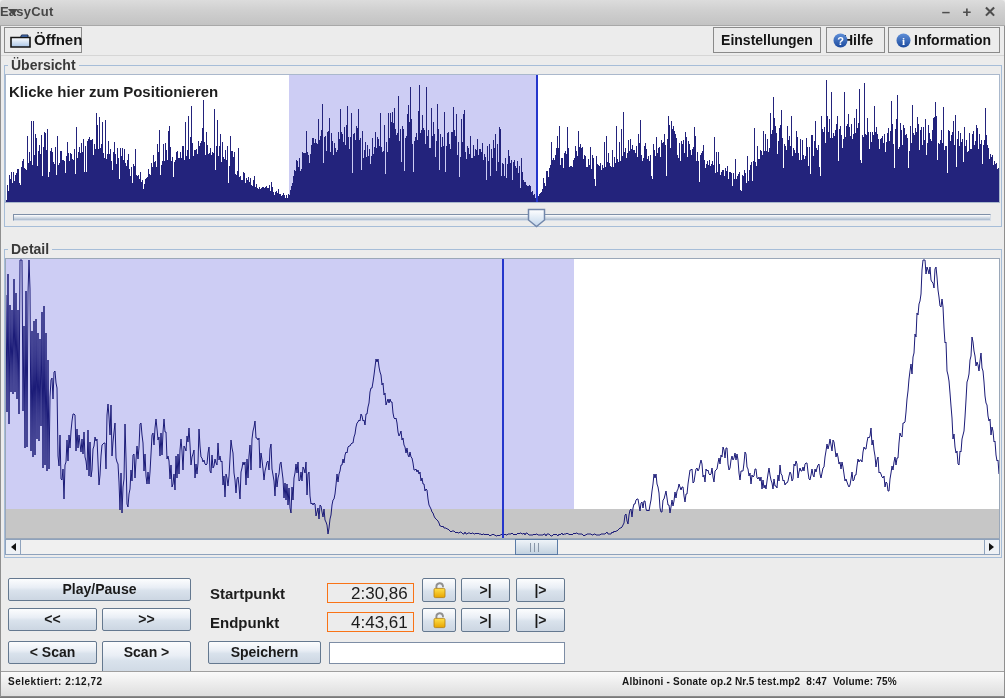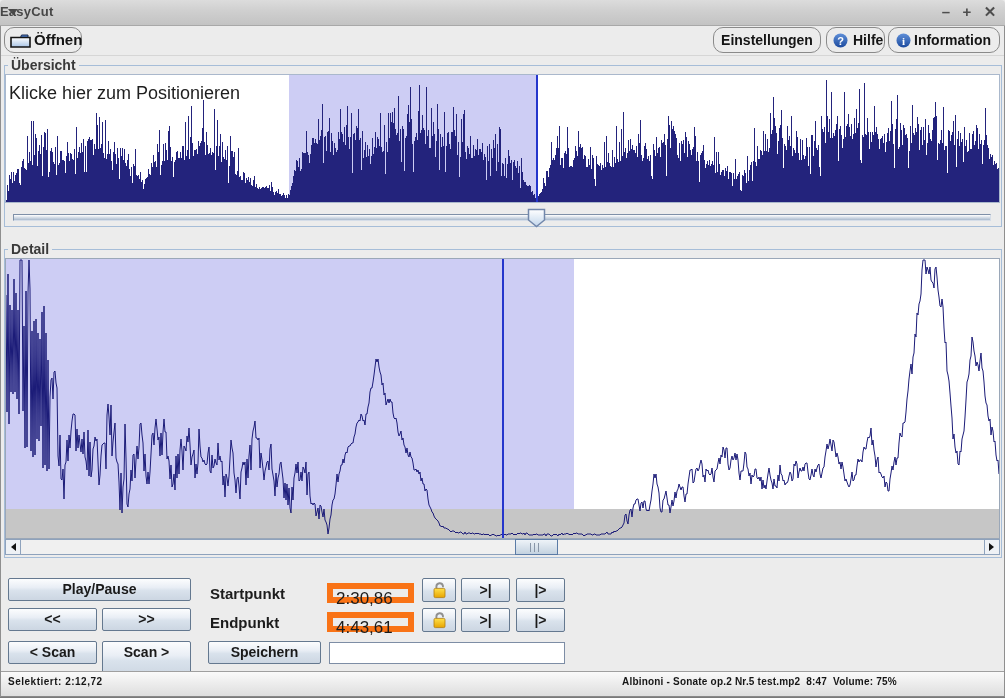--- a/index.html
+++ b/index.html
@@ -2,26 +2,26 @@
 <html><head><meta charset="utf-8"><title>EasyCut</title><style>
 *{margin:0;padding:0;box-sizing:border-box}
 html,body{width:1005px;height:698px;overflow:hidden}
 body{position:relative;background:#ececec;font-family:"Liberation Sans",sans-serif}
 .abs{position:absolute}
 .titlebar{left:0;top:0;width:1005px;height:26px;background:linear-gradient(#dcdcdc,#cfcfcf 45%,#c3c3c3);border-bottom:1px solid #a8a8a8;border-radius:4px 4px 0 0}
 .title{width:960px;text-align:left;top:4px;font-size:13px;font-weight:bold;color:#474747;letter-spacing:.2px}
 .wbtn{top:3px;font-size:15px;font-weight:bold;color:#4e4e4e;width:20px;text-align:center}
 .tb-icn{left:8px;top:9px;width:0;height:0;border-left:5px solid transparent;border-right:5px solid transparent;border-top:6px solid #4e4e4e}
 .toolbar{left:1px;top:27px;width:1003px;height:29px;background:#ececec;border-bottom:1px solid #d6d6d6}
-.tbtn{top:27px;height:26px;border:1px solid #8a8a8a;border-radius:10px;background:#ececec;
+.tbtn{top:27px;height:26px;border:1px solid #8a8a8a;border-radius:0;background:#ececec;
 font-size:14px;font-weight:bold;color:#151515;text-align:left;line-height:24px}
 .grpbrd{border:1px solid #a6bdd8}
 .grplbl{font-size:14px;font-weight:bold;color:#3a3a3a;background:#ececec;padding:0 3px;line-height:14px}
 svg{display:block}
-.fld{background:#ececec;border:6px solid #f97316;font-size:17px;color:#1c1c1c;line-height:19px;padding-left:3px}
+.fld{background:#ececec;border:1px solid #f97316;font-size:17px;color:#1c1c1c;line-height:19px;padding-left:23px}
 .btn{border:1px solid #64788f;border-radius:2px;background:linear-gradient(#fcfdfe,#e9eef5 40%,#d9e2ec 55%,#ccd6e2);
 font-size:14px;font-weight:bold;color:#1a1a1a;text-align:center}
 .lbl{font-size:15px;font-weight:bold;color:#1c1c1c}
 .statusbar{left:1px;top:671px;width:1003px;height:26px;background:linear-gradient(#fafafa,#dedede);border-top:1px solid #9f9f9f;border-bottom:1px solid #888}
 .sttxt{font-size:10px;font-weight:bold;color:#161616;top:676px}
 </style></head><body>
 
 <div class="abs" style="left:0;top:26px;width:1px;height:672px;background:#8f8f8f"></div>
 <div class="abs" style="left:1004px;top:26px;width:1px;height:672px;background:#8f8f8f"></div>
 <div class="abs" style="left:0;top:697px;width:1005px;height:1px;background:#7a7a7a"></div>
@@ -52,41 +52,41 @@
   <svg class="abs" style="left:6px;top:5px" width="15" height="15" viewBox="0 0 15 15">
     <circle cx="7.5" cy="7.5" r="7" fill="url(#bgrad)"></circle>
     <text x="7.5" y="11.5" font-size="11" font-weight="bold" fill="#fff" text-anchor="middle" font-family="Liberation Sans">?</text>
     <defs>
         <linearGradient id="bgrad" x1="0" y1="0" x2="0" y2="1">
     <stop offset="0" stop-color="#5f8fd8"></stop>
           <stop offset="1" stop-color="#1c4a9e"></stop>
         </linearGradient>
       </defs>
   </svg>
-  <span style="margin-left:26px">Hilfe</span>
+  <span style="margin-left:16px">Hilfe</span>
 </div>
 <div class="abs tbtn" style="left:888px;width:112px">
   <svg class="abs" style="left:7px;top:5px" width="15" height="15" viewBox="0 0 15 15">
     <circle cx="7.5" cy="7.5" r="7" fill="url(#bgrad)"></circle>
     <text x="7.5" y="11.5" font-size="11" font-weight="bold" fill="#fff" text-anchor="middle" font-family="Liberation Serif">i</text>
   </svg>
   <span style="margin-left:25px">Information</span>
 </div>
 
 <div class="abs grpbrd" style="left:4px;top:65px;width:998px;height:162px"></div>
 <div class="abs grplbl" style="left:8px;top:58px">Übersicht</div>
 
 <div class="abs" style="left:5px;top:74px;width:995px;height:129px;border:1px solid #aab8cc;background:#fff"></div>
 <svg class="abs" style="left:6px;top:75px" width="993" height="127" viewBox="0 0 993 127">
   <rect x="283" y="0" width="248" height="127" fill="#cdcdf4"></rect>
   <path d="M1.5 127V110M2.5 127V116M3.5 127V100M4.5 127V104M5.5 127V97M6.5 127V108M7.5 127V97M8.5 127V106M9.5 127V100M10.5 127V98M11.5 127V94M12.5 127V94M13.5 127V108M14.5 127V110M15.5 127V92M16.5 127V86M17.5 127V84M18.5 127V93M19.5 127V94M20.5 127V95M21.5 127V61M22.5 127V88M23.5 127V77M24.5 127V86M25.5 127V46M26.5 127V90M27.5 127V46M28.5 127V80M29.5 127V59M30.5 127V63M31.5 127V91M32.5 127V76M33.5 127V70M34.5 127V79M35.5 127V60M36.5 127V101M37.5 127V72M38.5 127V57M39.5 127V58M40.5 127V75M41.5 127V54M42.5 127V102M43.5 127V97M44.5 127V76M45.5 127V73M46.5 127V77M47.5 127V87M48.5 127V89M49.5 127V72M50.5 127V100M51.5 127V61M52.5 127V90M53.5 127V88M54.5 127V76M55.5 127V76M56.5 127V85M57.5 127V85M58.5 127V86M59.5 127V98M60.5 127V81M61.5 127V67M62.5 127V78M63.5 127V86M64.5 127V78M65.5 127V79M66.5 127V84M67.5 127V85M68.5 127V74M69.5 127V99M70.5 127V52M71.5 127V83M72.5 127V77M73.5 127V72M74.5 127V78M75.5 127V68M76.5 127V77M77.5 127V64M78.5 127V97M79.5 127V71M80.5 127V97M81.5 127V66M82.5 127V64M83.5 127V62M84.5 127V65M85.5 127V65M86.5 127V64M87.5 127V80M88.5 127V69M89.5 127V74M90.5 127V38M91.5 127V50M92.5 127V74M93.5 127V42M94.5 127V73M95.5 127V69M96.5 127V47M97.5 127V78M98.5 127V83M99.5 127V45M100.5 127V84M101.5 127V79M102.5 127V66M103.5 127V79M104.5 127V74M105.5 127V86M106.5 127V95M107.5 127V77M108.5 127V67M109.5 127V79M110.5 127V89M111.5 127V73M112.5 127V83M113.5 127V104M114.5 127V73M115.5 127V81M116.5 127V73M117.5 127V85M118.5 127V74M119.5 127V88M120.5 127V91M121.5 127V85M122.5 127V79M123.5 127V94M124.5 127V101M125.5 127V92M126.5 127V108M127.5 127V89M128.5 127V91M129.5 127V74M130.5 127V100M131.5 127V101M132.5 127V100M133.5 127V104M134.5 127V97M135.5 127V107M136.5 127V105M137.5 127V114M138.5 127V109M139.5 127V104M140.5 127V103M141.5 127V102M142.5 127V94M143.5 127V99M144.5 127V100M145.5 127V88M146.5 127V92M147.5 127V80M148.5 127V87M149.5 127V86M150.5 127V92M151.5 127V69M152.5 127V77M153.5 127V55M154.5 127V100M155.5 127V90M156.5 127V86M157.5 127V69M158.5 127V86M159.5 127V68M160.5 127V75M161.5 127V85M162.5 127V56M163.5 127V51M164.5 127V72M165.5 127V86M166.5 127V82M167.5 127V102M168.5 127V87M169.5 127V85M170.5 127V77M171.5 127V76M172.5 127V83M173.5 127V83M174.5 127V77M175.5 127V83M176.5 127V71M177.5 127V71M178.5 127V85M179.5 127V47M180.5 127V81M181.5 127V75M182.5 127V41M183.5 127V84M184.5 127V62M185.5 127V31M186.5 127V68M187.5 127V81M188.5 127V75M189.5 127V75M190.5 127V74M191.5 127V79M192.5 127V66M193.5 127V71M194.5 127V68M195.5 127V66M196.5 127V53M197.5 127V25M198.5 127V67M199.5 127V80M200.5 127V57M201.5 127V70M202.5 127V79M203.5 127V78M204.5 127V73M205.5 127V80M206.5 127V77M207.5 127V78M208.5 127V34M209.5 127V95M210.5 127V71M211.5 127V45M212.5 127V81M213.5 127V71M214.5 127V59M215.5 127V87M216.5 127V67M217.5 127V82M218.5 127V84M219.5 127V75M220.5 127V85M221.5 127V71M222.5 127V108M223.5 127V91M224.5 127V61M225.5 127V76M226.5 127V76M227.5 127V82M228.5 127V77M229.5 127V99M230.5 127V100M231.5 127V96M232.5 127V73M233.5 127V102M234.5 127V101M235.5 127V105M236.5 127V105M237.5 127V97M238.5 127V98M239.5 127V108M240.5 127V103M241.5 127V105M242.5 127V102M243.5 127V107M244.5 127V103M245.5 127V110M246.5 127V111M247.5 127V105M248.5 127V101M249.5 127V112M250.5 127V109M251.5 127V113M252.5 127V114M253.5 127V112M254.5 127V114M255.5 127V113M256.5 127V112M257.5 127V112M258.5 127V113M259.5 127V112M260.5 127V111M261.5 127V113M262.5 127V113M263.5 127V110M264.5 127V116M265.5 127V107M266.5 127V112M267.5 127V117M268.5 127V120M269.5 127V117M270.5 127V116M271.5 127V118M272.5 127V114M273.5 127V119M274.5 127V119M275.5 127V121M276.5 127V120M277.5 127V118M278.5 127V120M279.5 127V123M280.5 127V120M281.5 127V123M282.5 127V119M283.5 127V120M284.5 127V115M285.5 127V111M286.5 127V108M287.5 127V101M288.5 127V95M289.5 127V96M290.5 127V85M291.5 127V86M292.5 127V92M293.5 127V83M294.5 127V96M295.5 127V94M296.5 127V77M297.5 127V78M298.5 127V78M299.5 127V78M300.5 127V56M301.5 127V77M302.5 127V80M303.5 127V88M304.5 127V79M305.5 127V70M306.5 127V63M307.5 127V63M308.5 127V68M309.5 127V64M310.5 127V68M311.5 127V69M312.5 127V44M313.5 127V65M314.5 127V61M315.5 127V55M316.5 127V29M317.5 127V88M318.5 127V62M319.5 127V61M320.5 127V76M321.5 127V57M322.5 127V56M323.5 127V43M324.5 127V77M325.5 127V58M326.5 127V66M327.5 127V80M328.5 127V68M329.5 127V73M330.5 127V77M331.5 127V75M332.5 127V57M333.5 127V64M334.5 127V34M335.5 127V57M336.5 127V59M337.5 127V67M338.5 127V52M339.5 127V70M340.5 127V50M341.5 127V31M342.5 127V62M343.5 127V74M344.5 127V62M345.5 127V38M346.5 127V98M347.5 127V59M348.5 127V58M349.5 127V65M350.5 127V51M351.5 127V53M352.5 127V34M353.5 127V65M354.5 127V63M355.5 127V95M356.5 127V56M357.5 127V83M358.5 127V75M359.5 127V67M360.5 127V82M361.5 127V70M362.5 127V81M363.5 127V74M364.5 127V89M365.5 127V81M366.5 127V63M367.5 127V79M368.5 127V72M369.5 127V57M370.5 127V73M371.5 127V62M372.5 127V64M373.5 127V71M374.5 127V38M375.5 127V72M376.5 127V77M377.5 127V76M378.5 127V50M379.5 127V99M380.5 127V67M381.5 127V77M382.5 127V38M383.5 127V63M384.5 127V38M385.5 127V47M386.5 127V37M387.5 127V48M388.5 127V33M389.5 127V54M390.5 127V60M391.5 127V58M392.5 127V21M393.5 127V66M394.5 127V54M395.5 127V87M396.5 127V51M397.5 127V54M398.5 127V96M399.5 127V63M400.5 127V61M401.5 127V39M402.5 127V30M403.5 127V47M404.5 127V12M405.5 127V44M406.5 127V69M407.5 127V97M408.5 127V66M409.5 127V62M410.5 127V58M411.5 127V65M412.5 127V36M413.5 127V10M414.5 127V58M415.5 127V55M416.5 127V40M417.5 127V53M418.5 127V55M419.5 127V69M420.5 127V12M421.5 127V61M422.5 127V55M423.5 127V73M424.5 127V73M425.5 127V33M426.5 127V61M427.5 127V47M428.5 127V59M429.5 127V82M430.5 127V66M431.5 127V29M432.5 127V54M433.5 127V95M434.5 127V59M435.5 127V72M436.5 127V62M437.5 127V71M438.5 127V37M439.5 127V97M440.5 127V71M441.5 127V58M442.5 127V57M443.5 127V69M444.5 127V74M445.5 127V57M446.5 127V57M447.5 127V32M448.5 127V55M449.5 127V61M450.5 127V39M451.5 127V80M452.5 127V67M453.5 127V102M454.5 127V82M455.5 127V44M456.5 127V67M457.5 127V39M458.5 127V35M459.5 127V77M460.5 127V84M461.5 127V71M462.5 127V73M463.5 127V79M464.5 127V61M465.5 127V83M466.5 127V83M467.5 127V70M468.5 127V81M469.5 127V74M470.5 127V75M471.5 127V64M472.5 127V80M473.5 127V74M474.5 127V74M475.5 127V77M476.5 127V68M477.5 127V85M478.5 127V79M479.5 127V82M480.5 127V105M481.5 127V71M482.5 127V86M483.5 127V69M484.5 127V101M485.5 127V74M486.5 127V83M487.5 127V65M488.5 127V73M489.5 127V59M490.5 127V96M491.5 127V69M492.5 127V87M493.5 127V52M494.5 127V54M495.5 127V101M496.5 127V88M497.5 127V89M498.5 127V101M499.5 127V83M500.5 127V103M501.5 127V89M502.5 127V75M503.5 127V81M504.5 127V88M505.5 127V85M506.5 127V105M507.5 127V87M508.5 127V85M509.5 127V91M510.5 127V93M511.5 127V86M512.5 127V98M513.5 127V91M514.5 127V113M515.5 127V83M516.5 127V97M517.5 127V105M518.5 127V107M519.5 127V107M520.5 127V110M521.5 127V111M522.5 127V111M523.5 127V110M524.5 127V111M525.5 127V117M526.5 127V116M527.5 127V120M528.5 127V119M529.5 127V123M530.5 127V125M531.5 127V121M532.5 127V121M533.5 127V119M534.5 127V118M535.5 127V117M536.5 127V114M537.5 127V103M538.5 127V108M539.5 127V111M540.5 127V96M541.5 127V96M542.5 127V102M543.5 127V93M544.5 127V90M545.5 127V67M546.5 127V85M547.5 127V83M548.5 127V85M549.5 127V80M550.5 127V73M551.5 127V61M552.5 127V73M553.5 127V51M554.5 127V90M555.5 127V83M556.5 127V83M557.5 127V93M558.5 127V78M559.5 127V76M560.5 127V79M561.5 127V52M562.5 127V73M563.5 127V92M564.5 127V91M565.5 127V91M566.5 127V92M567.5 127V85M568.5 127V83M569.5 127V71M570.5 127V76M571.5 127V81M572.5 127V56M573.5 127V72M574.5 127V69M575.5 127V73M576.5 127V72M577.5 127V84M578.5 127V80M579.5 127V81M580.5 127V92M581.5 127V92M582.5 127V84M583.5 127V90M584.5 127V72M585.5 127V94M586.5 127V80M587.5 127V83M588.5 127V104M589.5 127V111M590.5 127V81M591.5 127V89M592.5 127V90M593.5 127V91M594.5 127V88M595.5 127V95M596.5 127V90M597.5 127V93M598.5 127V67M599.5 127V92M600.5 127V61M601.5 127V87M602.5 127V78M603.5 127V88M604.5 127V91M605.5 127V92M606.5 127V75M607.5 127V92M608.5 127V82M609.5 127V88M610.5 127V51M611.5 127V84M612.5 127V87M613.5 127V67M614.5 127V86M615.5 127V54M616.5 127V81M617.5 127V37M618.5 127V77M619.5 127V73M620.5 127V83M621.5 127V78M622.5 127V65M623.5 127V76M624.5 127V64M625.5 127V74M626.5 127V70M627.5 127V75M628.5 127V75M629.5 127V78M630.5 127V71M631.5 127V82M632.5 127V59M633.5 127V68M634.5 127V45M635.5 127V80M636.5 127V86M637.5 127V83M638.5 127V71M639.5 127V68M640.5 127V74M641.5 127V84M642.5 127V81M643.5 127V86M644.5 127V80M645.5 127V101M646.5 127V104M647.5 127V69M648.5 127V75M649.5 127V81M650.5 127V62M651.5 127V78M652.5 127V73M653.5 127V72M654.5 127V82M655.5 127V65M656.5 127V68M657.5 127V67M658.5 127V59M659.5 127V70M660.5 127V101M661.5 127V64M662.5 127V41M663.5 127V50M664.5 127V73M665.5 127V46M666.5 127V54M667.5 127V51M668.5 127V56M669.5 127V59M670.5 127V63M671.5 127V80M672.5 127V83M673.5 127V68M674.5 127V86M675.5 127V66M676.5 127V69M677.5 127V65M678.5 127V78M679.5 127V57M680.5 127V62M681.5 127V82M682.5 127V66M683.5 127V69M684.5 127V75M685.5 127V80M686.5 127V74M687.5 127V72M688.5 127V52M689.5 127V61M690.5 127V86M691.5 127V77M692.5 127V86M693.5 127V107M694.5 127V80M695.5 127V78M696.5 127V76M697.5 127V70M698.5 127V85M699.5 127V93M700.5 127V89M701.5 127V86M702.5 127V90M703.5 127V85M704.5 127V91M705.5 127V89M706.5 127V86M707.5 127V90M708.5 127V62M709.5 127V98M710.5 127V77M711.5 127V97M712.5 127V77M713.5 127V89M714.5 127V100M715.5 127V97M716.5 127V95M717.5 127V95M718.5 127V101M719.5 127V93M720.5 127V96M721.5 127V91M722.5 127V104M723.5 127V97M724.5 127V97M725.5 127V98M726.5 127V111M727.5 127V98M728.5 127V104M729.5 127V84M730.5 127V104M731.5 127V101M732.5 127V99M733.5 127V97M734.5 127V115M735.5 127V116M736.5 127V100M737.5 127V101M738.5 127V95M739.5 127V98M740.5 127V108M741.5 127V81M742.5 127V106M743.5 127V95M744.5 127V90M745.5 127V87M746.5 127V106M747.5 127V86M748.5 127V53M749.5 127V87M750.5 127V91M751.5 127V71M752.5 127V84M753.5 127V84M754.5 127V75M755.5 127V76M756.5 127V80M757.5 127V56M758.5 127V76M759.5 127V59M760.5 127V76M761.5 127V64M762.5 127V77M763.5 127V73M764.5 127V38M765.5 127V59M766.5 127V55M767.5 127V22M768.5 127V43M769.5 127V51M770.5 127V58M771.5 127V79M772.5 127V66M773.5 127V53M774.5 127V50M775.5 127V35M776.5 127V63M777.5 127V93M778.5 127V69M779.5 127V71M780.5 127V75M781.5 127V51M782.5 127V65M783.5 127V61M784.5 127V71M785.5 127V41M786.5 127V81M787.5 127V73M788.5 127V75M789.5 127V78M790.5 127V56M791.5 127V62M792.5 127V78M793.5 127V85M794.5 127V64M795.5 127V85M796.5 127V65M797.5 127V80M798.5 127V84M799.5 127V81M800.5 127V63M801.5 127V72M802.5 127V91M803.5 127V72M804.5 127V99M805.5 127V60M806.5 127V60M807.5 127V81M808.5 127V66M809.5 127V46M810.5 127V73M811.5 127V75M812.5 127V70M813.5 127V92M814.5 127V101M815.5 127V41M816.5 127V54M817.5 127V57M818.5 127V52M819.5 127V68M820.5 127V5M821.5 127V41M822.5 127V57M823.5 127V44M824.5 127V63M825.5 127V17M826.5 127V63M827.5 127V58M828.5 127V61M829.5 127V55M830.5 127V49M831.5 127V41M832.5 127V86M833.5 127V54M834.5 127V51M835.5 127V60M836.5 127V73M837.5 127V64M838.5 127V17M839.5 127V62M840.5 127V51M841.5 127V49M842.5 127V39M843.5 127V52M844.5 127V61M845.5 127V49M846.5 127V64M847.5 127V59M848.5 127V43M849.5 127V58M850.5 127V34M851.5 127V53M852.5 127V48M853.5 127V14M854.5 127V85M855.5 127V88M856.5 127V60M857.5 127V62M858.5 127V8M859.5 127V59M860.5 127V60M861.5 127V43M862.5 127V57M863.5 127V74M864.5 127V57M865.5 127V67M866.5 127V57M867.5 127V60M868.5 127V31M869.5 127V57M870.5 127V52M871.5 127V59M872.5 127V64M873.5 127V74M874.5 127V64M875.5 127V63M876.5 127V61M877.5 127V68M878.5 127V59M879.5 127V77M880.5 127V67M881.5 127V58M882.5 127V53M883.5 127V66M884.5 127V56M885.5 127V26M886.5 127V49M887.5 127V69M888.5 127V93M889.5 127V54M890.5 127V44M891.5 127V20M892.5 127V74M893.5 127V72M894.5 127V48M895.5 127V55M896.5 127V70M897.5 127V50M898.5 127V53M899.5 127V60M900.5 127V59M901.5 127V63M902.5 127V93M903.5 127V76M904.5 127V51M905.5 127V68M906.5 127V30M907.5 127V58M908.5 127V60M909.5 127V53M910.5 127V57M911.5 127V42M912.5 127V49M913.5 127V75M914.5 127V55M915.5 127V52M916.5 127V70M917.5 127V52M918.5 127V65M919.5 127V44M920.5 127V80M921.5 127V68M922.5 127V50M923.5 127V58M924.5 127V64M925.5 127V66M926.5 127V55M927.5 127V43M928.5 127V42M929.5 127V27M930.5 127V41M931.5 127V85M932.5 127V68M933.5 127V69M934.5 127V65M935.5 127V55M936.5 127V68M937.5 127V32M938.5 127V75M939.5 127V71M940.5 127V71M941.5 127V98M942.5 127V55M943.5 127V56M944.5 127V66M945.5 127V60M946.5 127V57M947.5 127V46M948.5 127V70M949.5 127V40M950.5 127V92M951.5 127V64M952.5 127V56M953.5 127V71M954.5 127V58M955.5 127V67M956.5 127V64M957.5 127V87M958.5 127V52M959.5 127V71M960.5 127V65M961.5 127V77M962.5 127V76M963.5 127V58M964.5 127V74M965.5 127V74M966.5 127V59M967.5 127V56M968.5 127V70M969.5 127V66M970.5 127V50M971.5 127V53M972.5 127V74M973.5 127V59M974.5 127V69M975.5 127V65M976.5 127V89M977.5 127V70M978.5 127V65M979.5 127V33M980.5 127V60M981.5 127V70M982.5 127V73M983.5 127V84M984.5 127V79M985.5 127V82M986.5 127V80M987.5 127V90M988.5 127V86M989.5 127V89M990.5 127V88M991.5 127V94M992.5 127V93" stroke="#23237c" stroke-width="1" fill="none" shape-rendering="crispEdges"></path>
   <rect x="0" y="125" width="993" height="2" fill="#23237c"></rect>
   <rect x="530" y="0" width="2" height="127" fill="#2536cc"></rect>
 </svg>
-<div class="abs" style="left:9px;top:83px;font-size:18px;font-weight:normal;color:#1e1e1e;letter-spacing:0">Klicke hier zum Positionieren</div>
+<div class="abs" style="left:9px;top:83px;font-size:15px;font-weight:bold;color:#1e1e1e;letter-spacing:0">Klicke hier zum Positionieren</div>
 
 <div class="abs" style="left:13px;top:214px;width:978px;height:7px;border:1px solid #7e90a8;border-bottom-color:#d5dde8;border-right-color:#d5dde8;background:linear-gradient(#ffffff,#a9bace)"></div>
 <svg class="abs" style="left:527px;top:208px" width="19" height="20" viewBox="0 0 19 20">
   <path d="M1.5 1.5h16v10.5L9.5 18.5 1.5 12z" fill="url(#thgrad)" stroke="#7287ab" stroke-width="1.5"></path>
   <defs>
       <linearGradient id="thgrad" x1="0" y1="0" x2="0" y2="1">
   <stop offset="0" stop-color="#ffffff"></stop>
         <stop offset="1" stop-color="#c2d6ec"></stop>
       </linearGradient>
     </defs>

